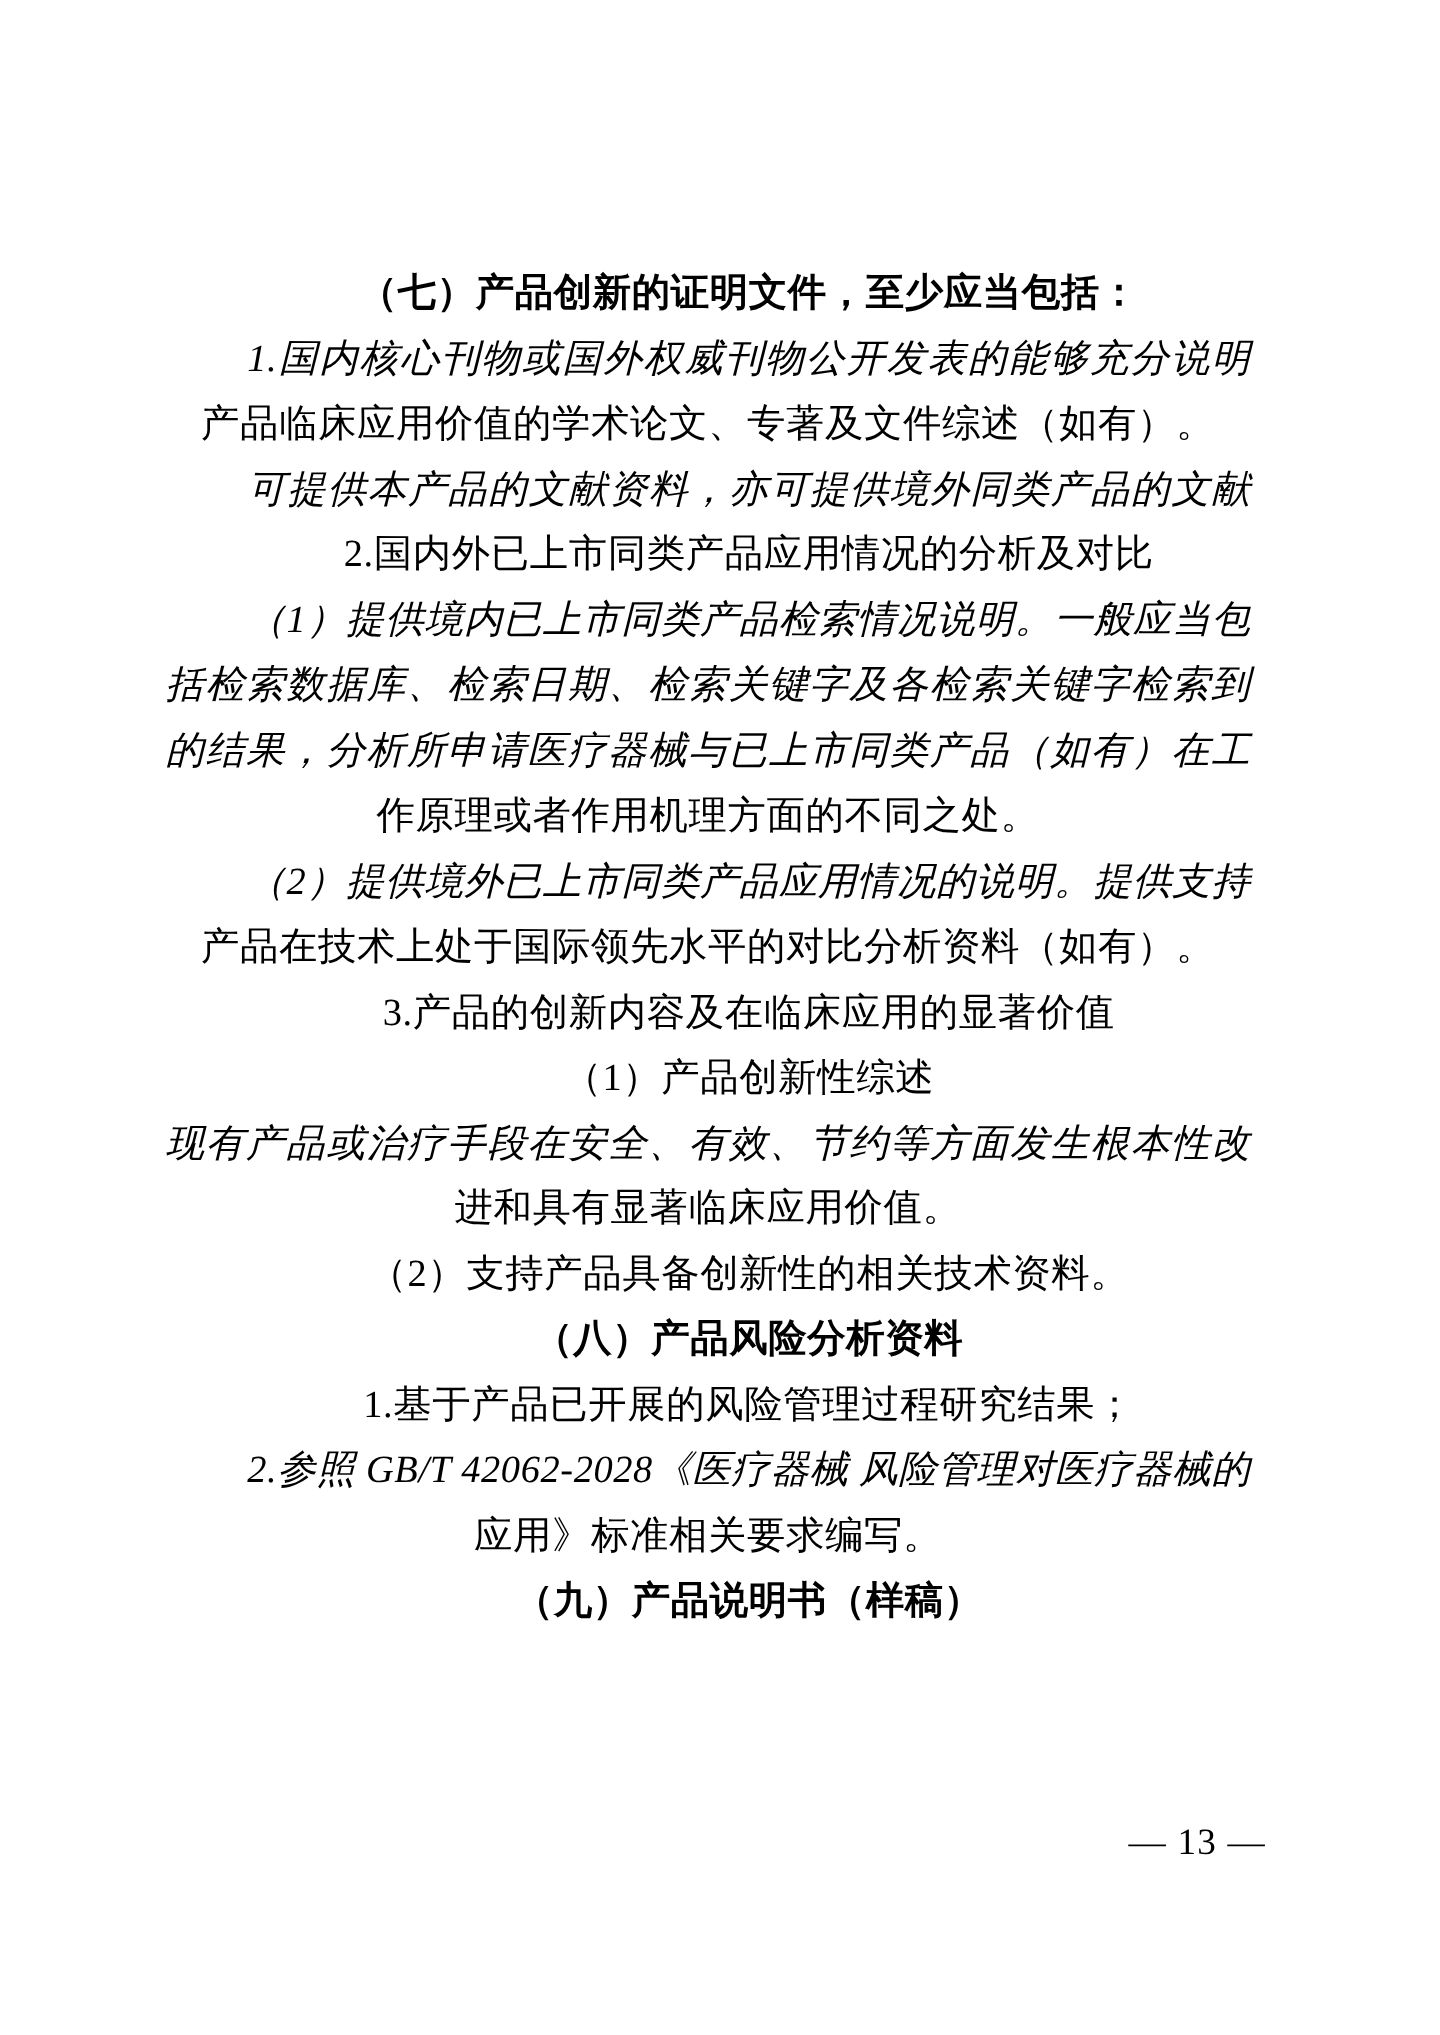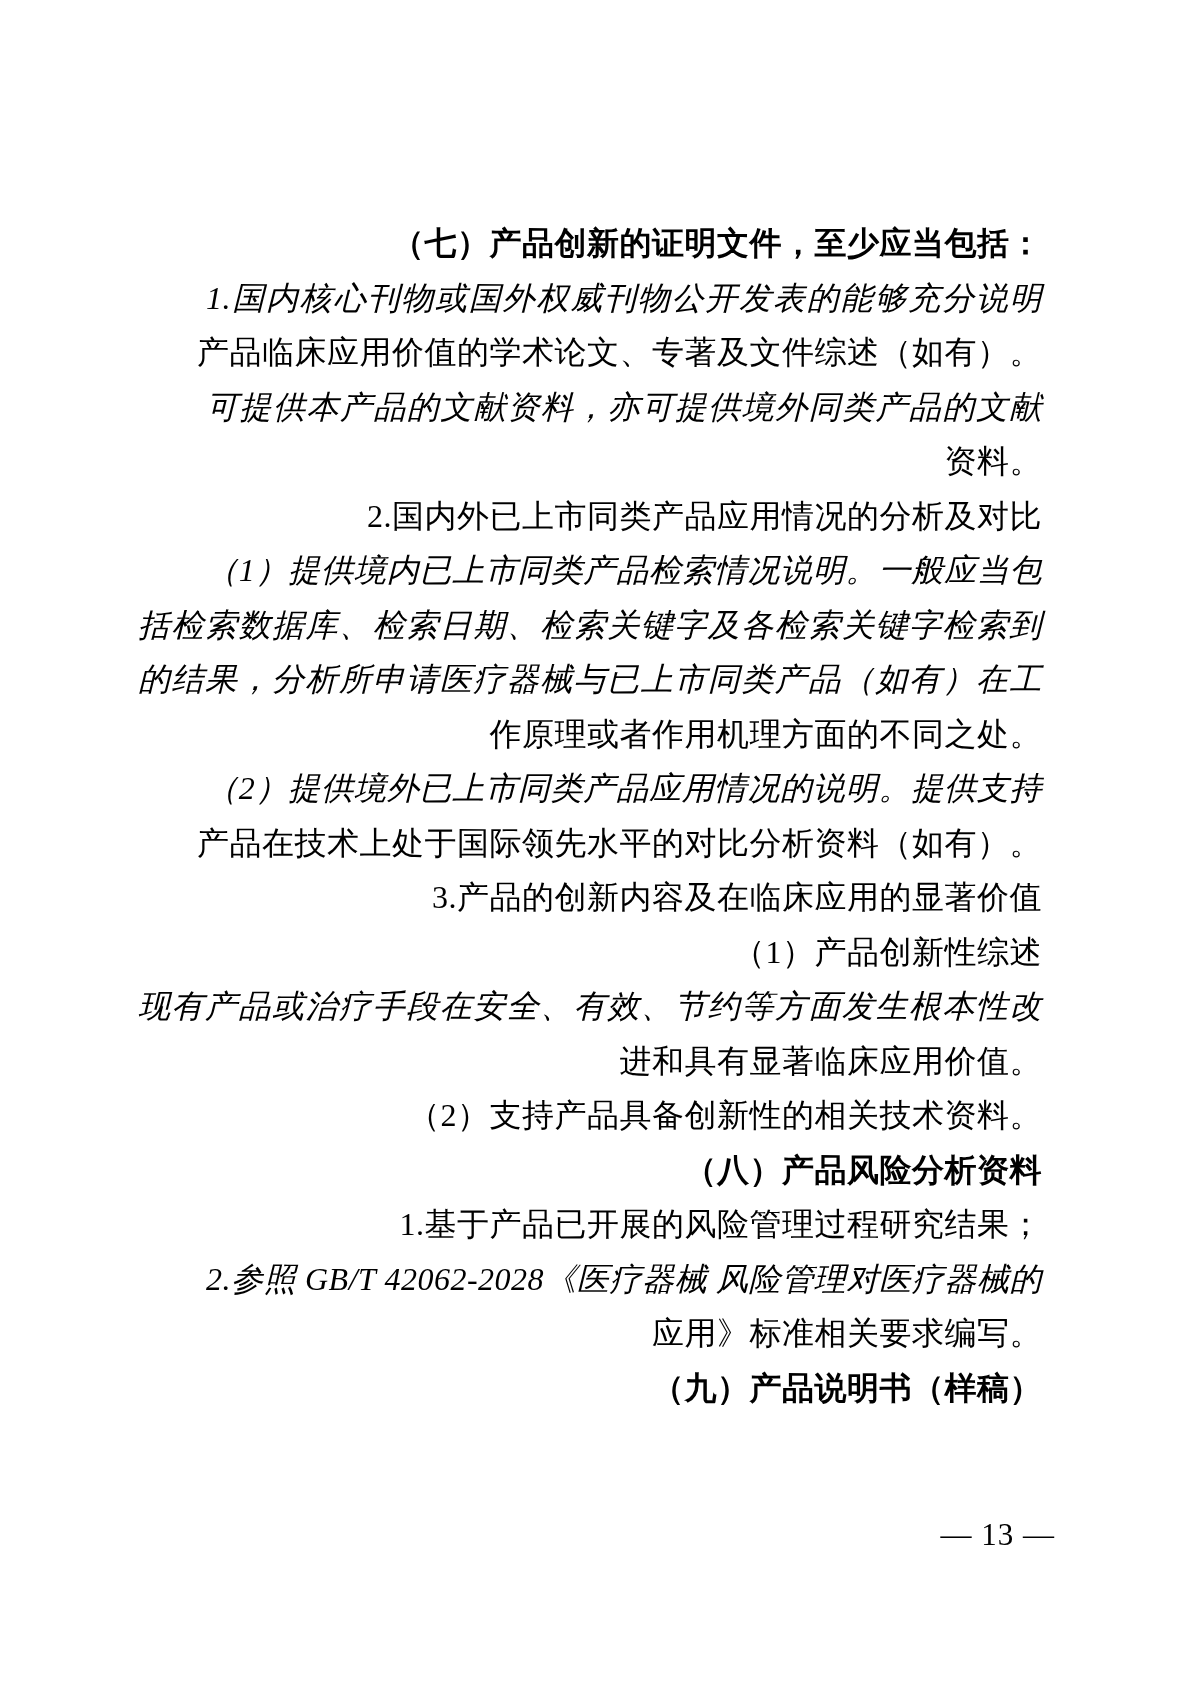--- a/index.html
+++ b/index.html
@@ -21,21 +21,21 @@
     position: absolute;
     left: 138px;
     top: 216px;
     width: 904px;
   }
   .line {
     font-size: 32px;
     line-height: 54.5px;
     height: 54.5px;
     white-space: normal;
-    text-align: right;
+    text-align: center;
     letter-spacing: 0.5px;
   }
   .indent {
     text-indent: 68px;
   }
   .justify {
     text-align: justify;
     text-align-last: justify;
     text-justify: inter-character;
     font-style: italic;
@@ -55,21 +55,20 @@
 </style>
 </head>
 <body>
 
 <div class="page">
   <div class="content">
     <div class="line heading indent">（七）产品创新的证明文件，至少应当包括：</div>
     <div class="line indent justify">1.国内核心刊物或国外权威刊物公开发表的能够充分说明</div>
     <div class="line">产品临床应用价值的学术论文、专著及文件综述（如有）。</div>
     <div class="line indent justify">可提供本产品的文献资料，亦可提供境外同类产品的文献</div>
-    <div class="line">资料。</div>
     <div class="line indent">2.国内外已上市同类产品应用情况的分析及对比</div>
     <div class="line indent justify">（1）提供境内已上市同类产品检索情况说明。一般应当包</div>
     <div class="line justify">括检索数据库、检索日期、检索关键字及各检索关键字检索到</div>
     <div class="line justify">的结果，分析所申请医疗器械与已上市同类产品（如有）在工</div>
     <div class="line">作原理或者作用机理方面的不同之处。</div>
     <div class="line indent justify">（2）提供境外已上市同类产品应用情况的说明。提供支持</div>
     <div class="line">产品在技术上处于国际领先水平的对比分析资料（如有）。</div>
     <div class="line indent">3.产品的创新内容及在临床应用的显著价值</div>
     <div class="line indent">（1）产品创新性综述</div>
     <div class="line justify">现有产品或治疗手段在安全、有效、节约等方面发生根本性改</div>

